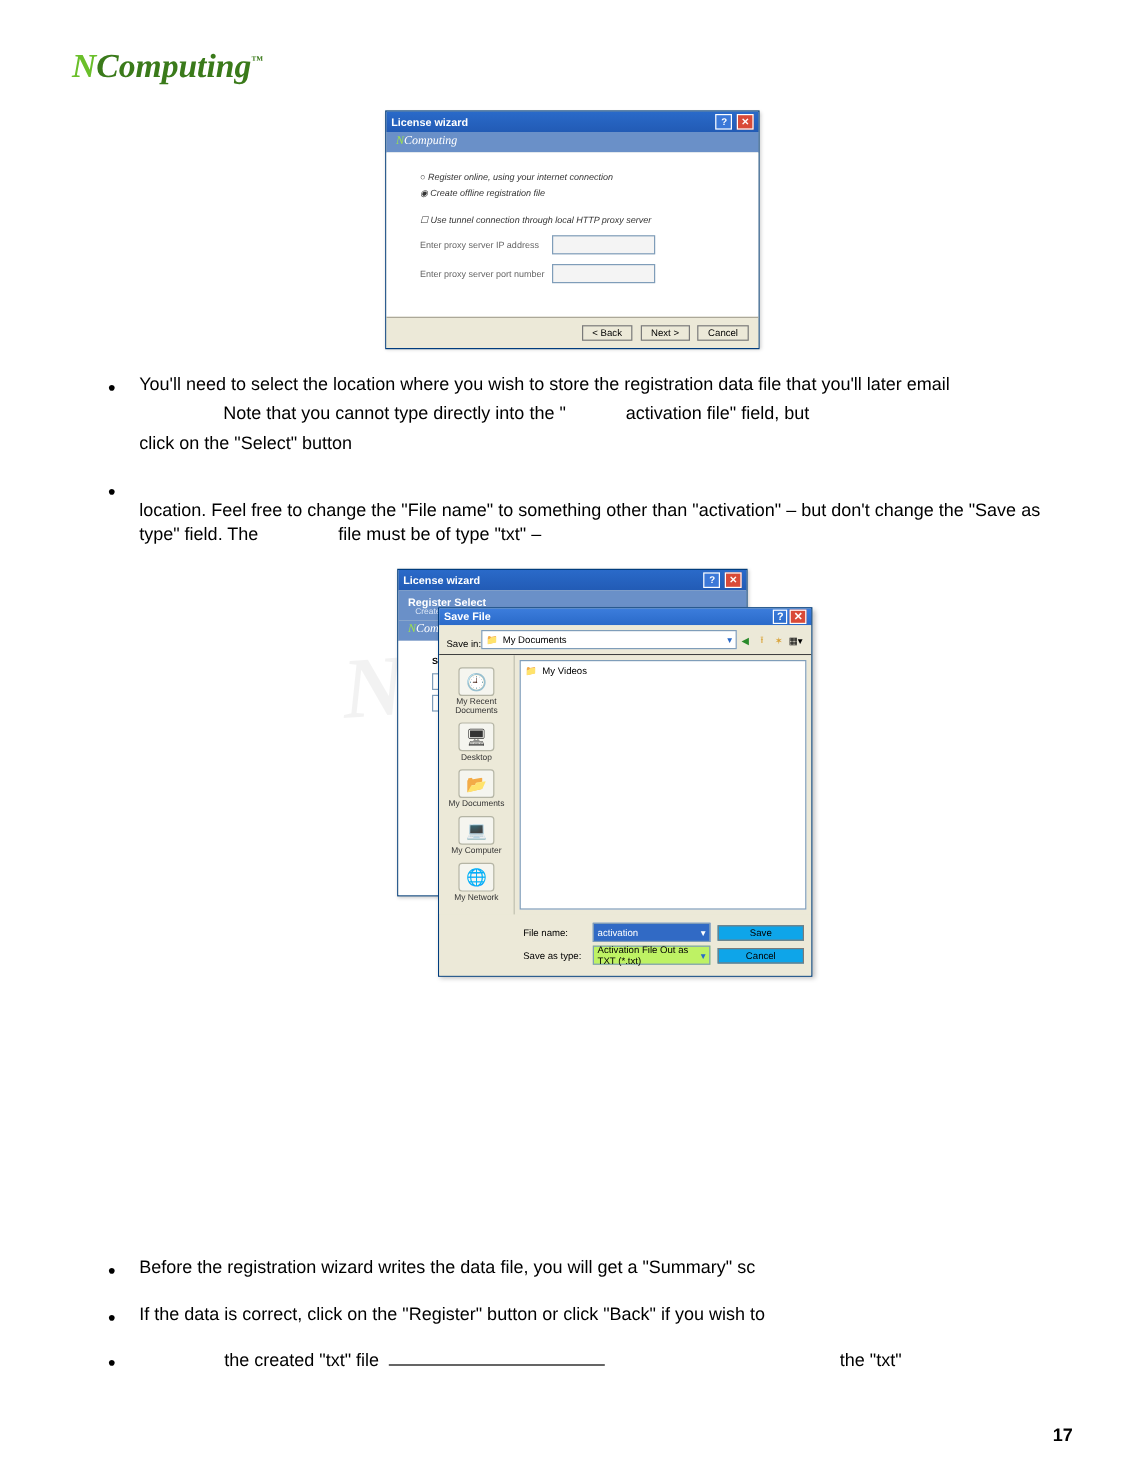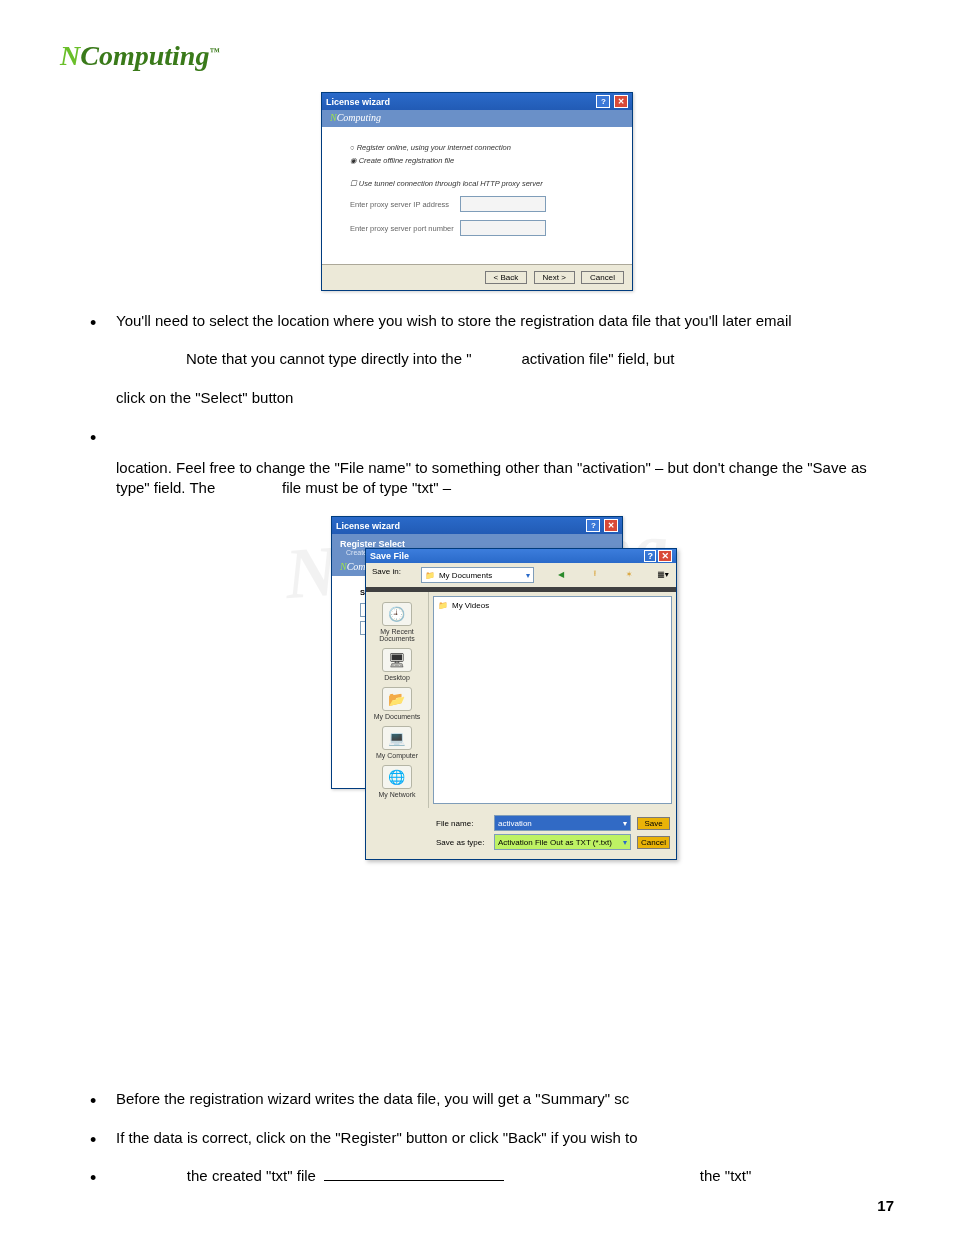--- a/index.html
+++ b/index.html
@@ -94,21 +94,21 @@
     font-size: 8px;
     padding: 1px 8px;
     margin-left: 4px;
     border:1px solid #7a7a7a;
     background:#ece9d8;
   }
 
   ul.doc { list-style: none; padding: 0; margin: 20px 0 0 30px; font-size: 15px; line-height: 1.35; }
   ul.doc > li { position: relative; padding-left: 26px; margin-bottom: 18px; }
   ul.doc > li::before { content: "•"; position:absolute; left:0; font-size:18px; }
-  ul.doc .para { margin-top: 18px; }
+  ul.doc .para { margin-top: 4px; }
   .watermark {
     position: absolute;
     left: 50%; top: 520px;
     transform: translateX(-50%) rotate(-4deg);
     font-family: "Segoe Script","Brush Script MT",cursive;
     font-size: 72px;
     color: rgba(0,0,0,0.05);
     pointer-events: none;
     z-index: 0;
     font-style: italic;
@@ -133,22 +133,22 @@
   .sd-bar {
     background: linear-gradient(#3c7ddc,#2a6ac9);
     color:#fff;
     padding: 2px 4px;
     display:flex; justify-content:space-between;
     font-weight:bold; font-size:9px;
   }
   .sd-toolbar {
     background:#ece9d8;
     padding: 4px 6px;
-    display:flex; align-items:flex-start; gap:20px;
-    border-bottom:5px solid #404040;
+    display:flex; align-items:flex-end; gap:0;
+    border-bottom:1px solid #404040;
   }
   .sd-toolbar .combo {
     flex:1;
     border:1px solid #7f9db9;
     background:#fff;
     height: 14px;
     font-size:8px;
     padding: 0 3px;
     display:flex; align-items:center; gap:4px;
   }
@@ -199,22 +199,22 @@
     flex:1;
     border:1px solid #7f9db9;
     background:#bef264;
     height:14px;
     padding:0 3px;
     display:flex; align-items:center;
     justify-content: space-between;
   }
   .sd-row .inp.sel { background:#316ac5; color:#fff; }
   .sd-row button {
-    width:33px; font-size:8px; padding:1px 0;
-    border:1px solid #7a7a7a; background:#eab308;
+    width:72px; font-size:8px; padding:1px 0;
+    border:1px solid #7a7a7a; background:#0ea5e9;
   }
 
   .page-num {
     position:absolute;
     bottom: 30px;
     right: 60px;
     font-size: 15px;
     font-weight: bold;
   }
   .underline-gap {

